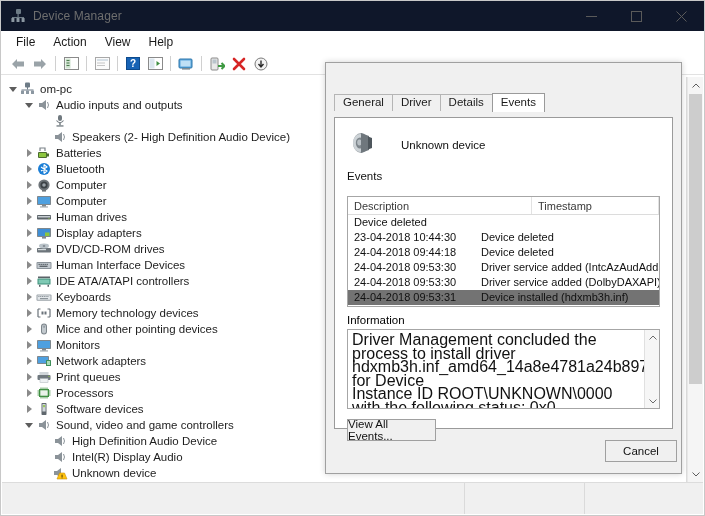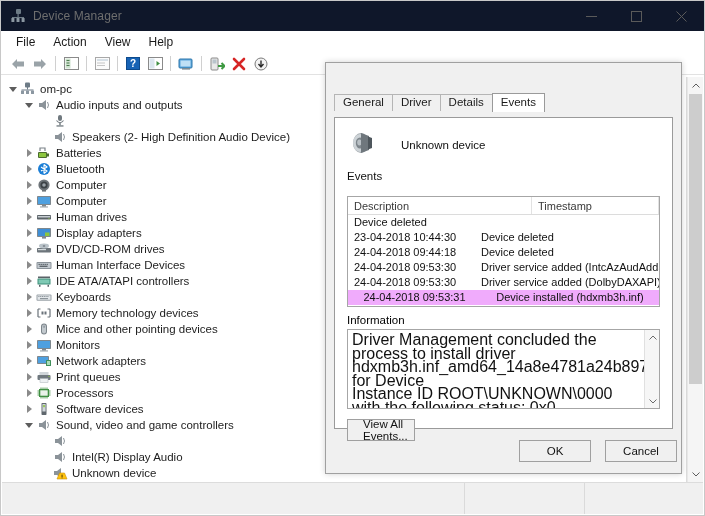--- a/index.html
+++ b/index.html
@@ -164,42 +164,42 @@
     border:1px solid #a6a6a6; background:#ffffff; overflow:hidden;
   }
   #events-head { display:flex; height:18px; border-bottom:1px solid #dcdcdc; background:#fff; }
   #events-head .th {
     font-size:11px; color:#3a3a3a; padding-left:6px; line-height:18px;
     border-right:1px solid #e2e2e2; overflow:hidden;
   }
   .col-ts { width:127px; flex:0 0 127px; }
   .col-desc { flex:1 1 auto; }
   .erow { display:flex; height:15px; font-size:11px; color:#111; }
-  .erow.sel { background:#f0abfc;text-align:center; }
+  .erow.sel { background:#737373; }
   .erow .td { padding-left:6px; line-height:15px; white-space:nowrap; overflow:hidden; }
 
   
   #info-label { position:absolute; left:12px; top:196px; font-size:11.5px; }
   #info-box {
     position:absolute; left:12px; top:211px; right:12px; height:80px;
     border:1px solid #a6a6a6; background:#ffffff; display:flex;
   }
   #info-text {
     flex:1 1 auto; padding:3px 4px 0 4px; font-size:16px; line-height:13.5px;
     color:#111; white-space:pre-line; overflow:hidden;
   }
   #info-scroll { width:15px; flex:0 0 15px; background:#f6f6f6; border-left:1px solid #e0e0e0;
      position:relative; }
   #info-scroll .ia { position:absolute; left:0; width:15px; height:15px;
      display:flex; align-items:center; justify-content:center; color:#5d5d5d; font-size:8px; }
 
   #view-all {
-    position:absolute; left:12px; top:301px; width:68px; height:22px;
+    position:absolute; left:12px; top:301px; width:89px; height:22px;
     background:#f0f0f0; border:1px solid #a0a0a0; font-size:11.5px;
-    display:flex; align-items:center; justify-content:center; color:#111;padding-left:15px;
+    display:flex; align-items:center; justify-content:center; color:#111;
   }
 
   .dlg-btn {
     position:absolute; bottom:11px; width:72px; height:22px;
     background:#f0f0f0; border:1px solid #a0a0a0; font-size:11.5px;
     display:flex; align-items:center; justify-content:center; color:#111;
   }
   #btn-ok { right:90px; }
   #btn-cancel { right:4px; }
 </style>
@@ -538,20 +538,21 @@
               <path d="M11.5 4 Q13.5 7 11.5 10" stroke="#8b9399" fill="none" stroke-width="1"></path>
             </svg></span>
           <span class="tree-label">Sound, video and game controllers</span>
         </div>
         <div class="tree-row" style="padding-left: 36px;">
           <span class="chev "></span>
           <span class="tree-ico"><svg width="16" height="14" viewBox="0 0 16 14">
               <path d="M3 5 L6 5 L10 2 L10 12 L6 9 L3 9 Z" fill="#8b9399"></path>
               <path d="M11.5 4 Q13.5 7 11.5 10" stroke="#8b9399" fill="none" stroke-width="1"></path>
             </svg></span>
+          <span class="tree-label">High Definition Audio Device</span>
         </div>
         <div class="tree-row" style="padding-left: 36px;">
           <span class="chev "></span>
           <span class="tree-ico"><svg width="16" height="14" viewBox="0 0 16 14">
               <path d="M3 5 L6 5 L10 2 L10 12 L6 9 L3 9 Z" fill="#8b9399"></path>
               <path d="M11.5 4 Q13.5 7 11.5 10" stroke="#8b9399" fill="none" stroke-width="1"></path>
             </svg></span>
           <span class="tree-label">Intel(R) Display Audio</span>
         </div>
         <div class="tree-row" style="padding-left: 36px;">
@@ -671,16 +672,15 @@
             <svg width="8" height="6" viewBox="0 0 8 6">
                 <path d="M0.5 1.5 L4 5 L7.5 1.5" stroke="#6a6a6a" fill="none"></path>
               </svg>
           </div>
         </div>
       </div>
 
       <div id="view-all">View All Events...</div>
     </div>
 
-    <div class="dlg-btn" id="btn-ok">OK</div>
     <div class="dlg-btn" id="btn-cancel">Cancel</div>
   </div>
 </div>
 
 </body></html>

